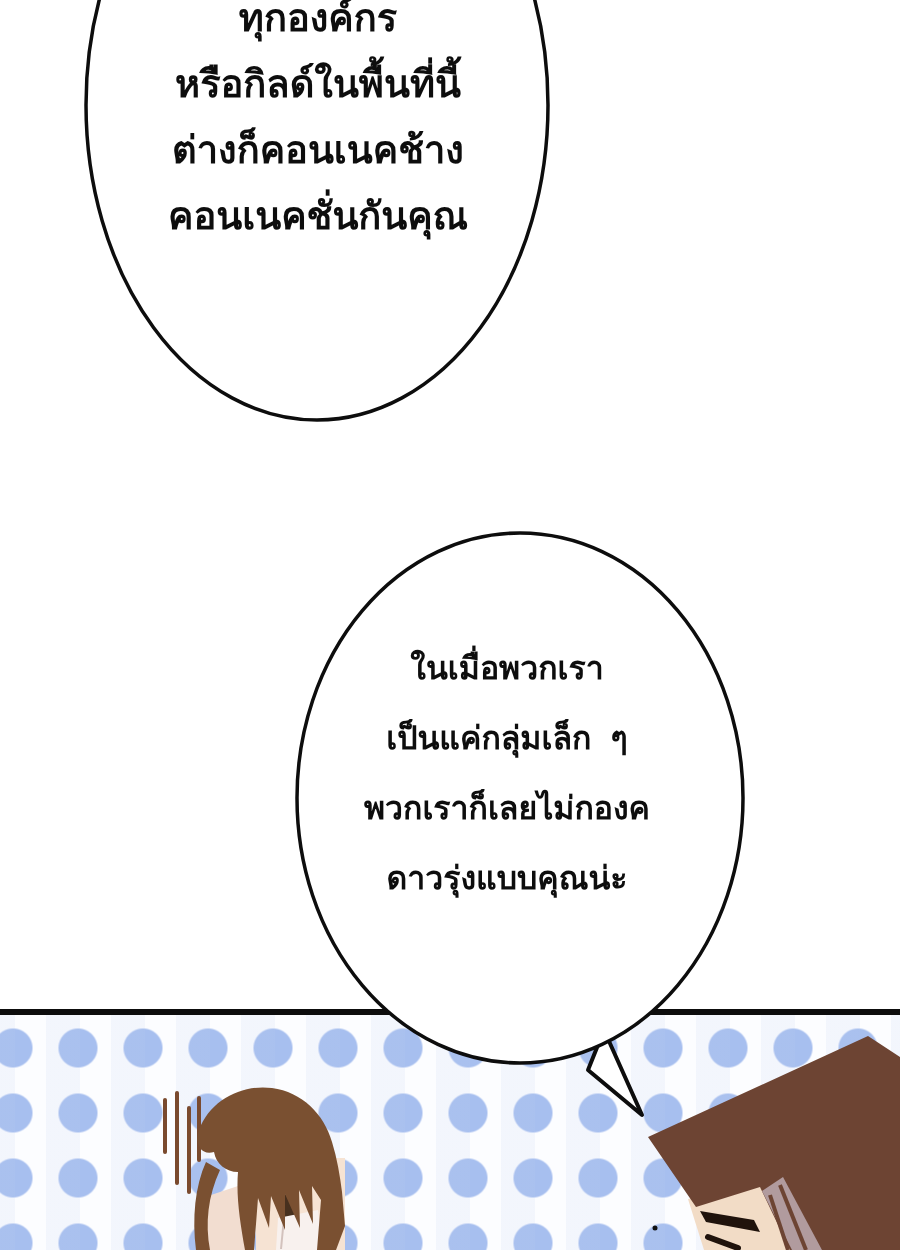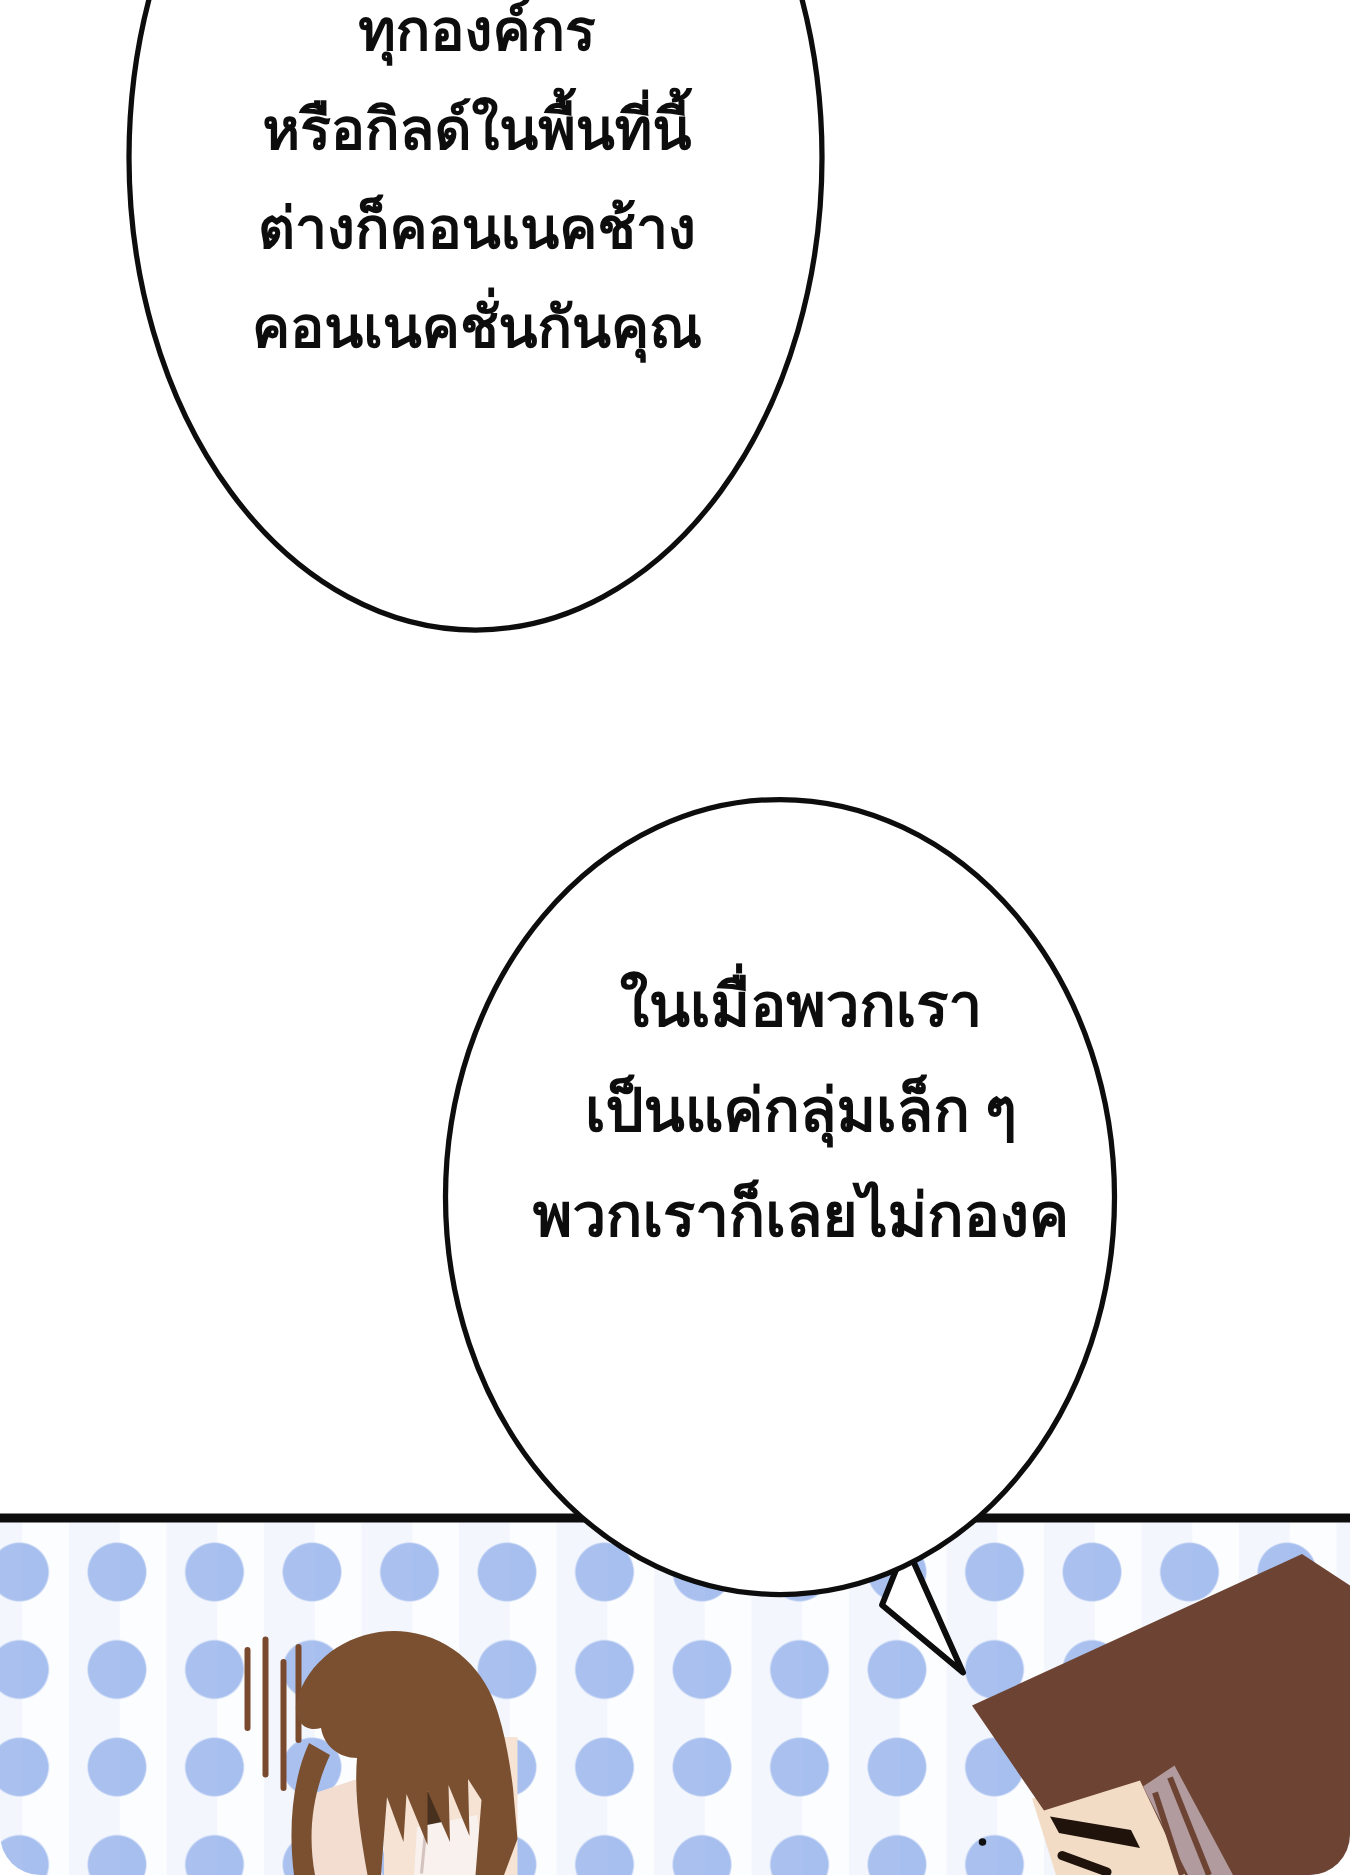--- a/index.html
+++ b/index.html
@@ -1,20 +1,19 @@
 <!DOCTYPE html>
 <html><head>
 <meta charset="utf-8">
 <style>
   html,body{margin:0;padding:0;background:#ffffff;}
   #page{
     position:relative;width:900px;height:1250px;margin:0 auto;
     background:#ffffff;overflow:hidden;
-    font-family:Liberation Serif, serif;
-    border-radius:27px;
+    font-family:Liberation Mono, monospace;
   }
   
   #panel{
     position:absolute;left:0;top:1009px;width:900px;height:241px;
     background:#fdfdff;z-index:1;
   }
   #panel .dots{
     position:absolute;left:0;top:6px;width:900px;height:235px;
     background-color:#fcfdff;
     background-image:
@@ -24,21 +23,21 @@
     background-position:-19px 0,-19.5px 0.5px;
   }
   
   #art{position:absolute;left:0;top:0;width:900px;height:1250px;z-index:2;}
   
   .bubble-text{
     position:absolute;z-index:3;text-align:center;color:#0d0d0d;
     font-weight:bold;white-space:nowrap;
   }
   #bubble1-text{left:87px;top:-12px;width:462px;font-size:38px;line-height:66px;}
-  #bubble2-text{left:303px;top:636px;width:462px;font-size:40px;line-height:70px;}
+  #bubble2-text{left:276px;top:636px;width:462px;font-size:32px;line-height:70px;}
   .bubble-text div{display:block;}
 </style>
 </head>
 <body>
 
 <div id="page">
 
   <div id="panel">
     <div class="dots"></div>
   </div>
@@ -117,15 +116,16 @@
     <div>ทุกองค์กร</div>
     <div>หรือกิลด์ในพื้นที่นี้</div>
     <div>ต่างก็คอนเนคช้าง</div>
     <div>คอนเนคชั่นกันคุณ</div>
   </div>
 
   <div id="bubble2-text" class="bubble-text">
     <div>ในเมื่อพวกเรา</div>
     <div>เป็นแค่กลุ่มเล็ก ๆ</div>
     <div>พวกเราก็เลยไม่กองค</div>
+    <div>ดาวรุ่งแบบคุณน่ะ</div>
   </div>
 
 </div>
 
 </body></html>

